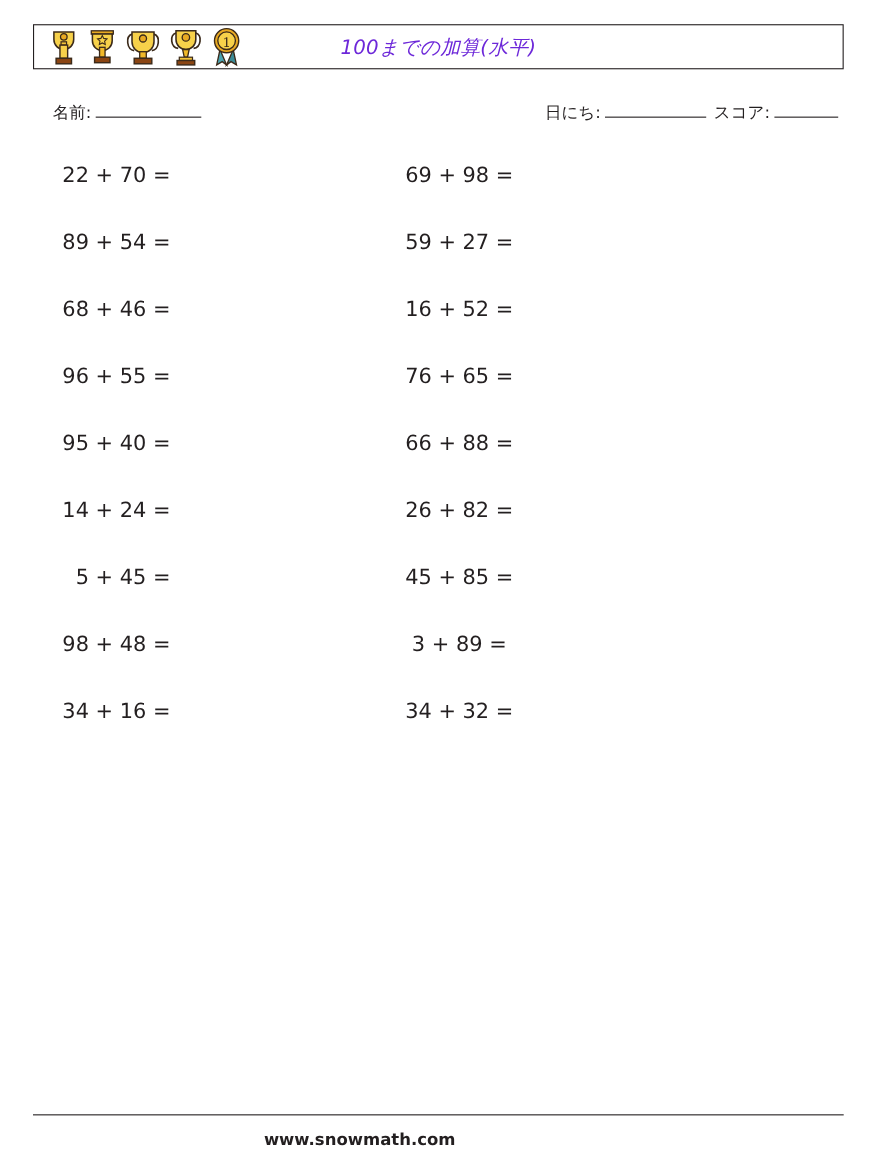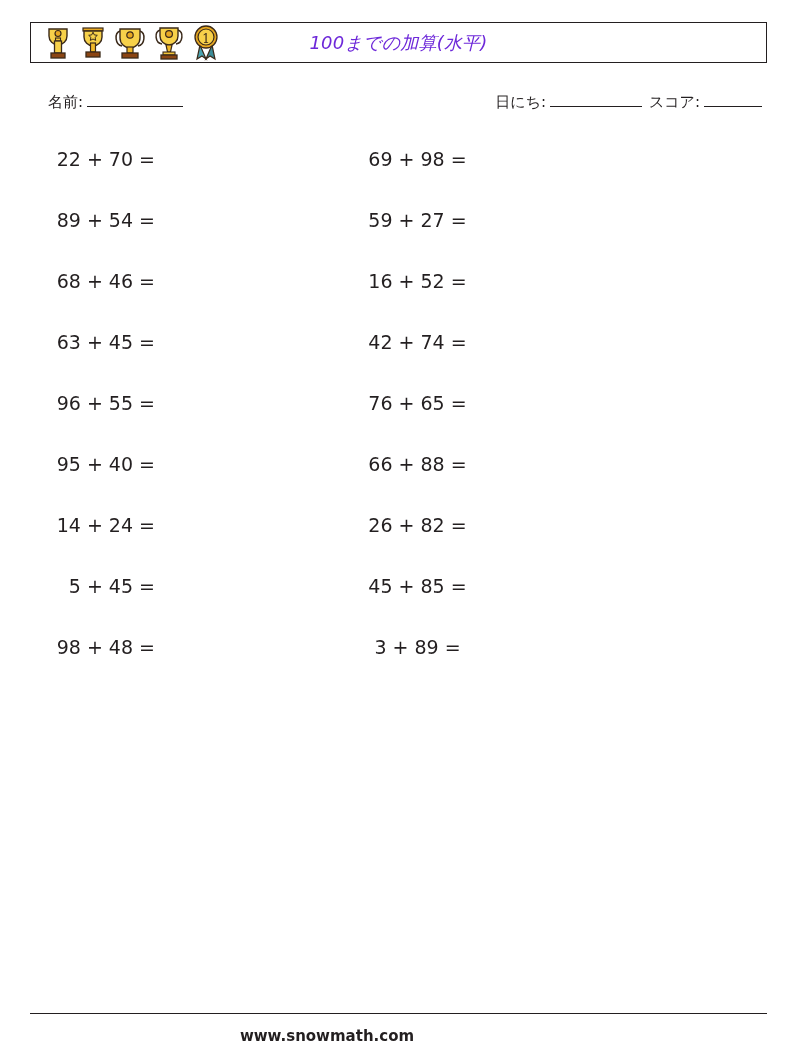--- a/index.html
+++ b/index.html
@@ -200,40 +200,40 @@
   </div>
   <div class="prow">
     <div class="pcell pcell-left">89 + 54 =</div>
     <div class="pcell pcell-right">59 + 27 =</div>
   </div>
   <div class="prow">
     <div class="pcell pcell-left">68 + 46 =</div>
     <div class="pcell pcell-right">16 + 52 =</div>
   </div>
   <div class="prow">
-    <div class="pcell pcell-left">63 + 45 =</div>
-    <div class="pcell pcell-right">42 + 74 =</div>
-  </div>
-  <div class="prow">
     <div class="pcell pcell-left">96 + 55 =</div>
     <div class="pcell pcell-right">76 + 65 =</div>
   </div>
   <div class="prow">
     <div class="pcell pcell-left">95 + 40 =</div>
     <div class="pcell pcell-right">66 + 88 =</div>
   </div>
   <div class="prow">
     <div class="pcell pcell-left">14 + 24 =</div>
     <div class="pcell pcell-right">26 + 82 =</div>
   </div>
   <div class="prow">
     <div class="pcell pcell-left">5 + 45 =</div>
     <div class="pcell pcell-right">45 + 85 =</div>
   </div>
   <div class="prow">
     <div class="pcell pcell-left">98 + 48 =</div>
     <div class="pcell pcell-right">3 + 89 =</div>
   </div>
+  <div class="prow">
+    <div class="pcell pcell-left">34 + 16 =</div>
+    <div class="pcell pcell-right">34 + 32 =</div>
+  </div>
 
 </div>
 
 <div class="footer-rule"></div>
 <div class="footer-text">www.snowmath.com</div>
 
 </body></html>

